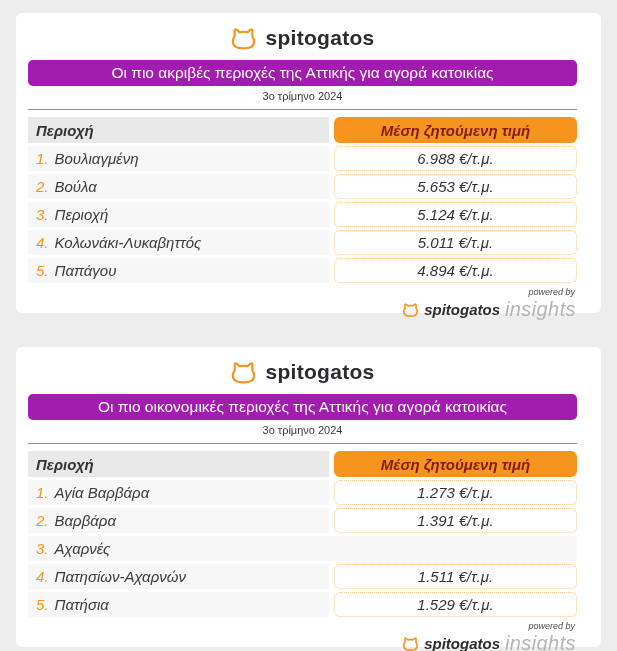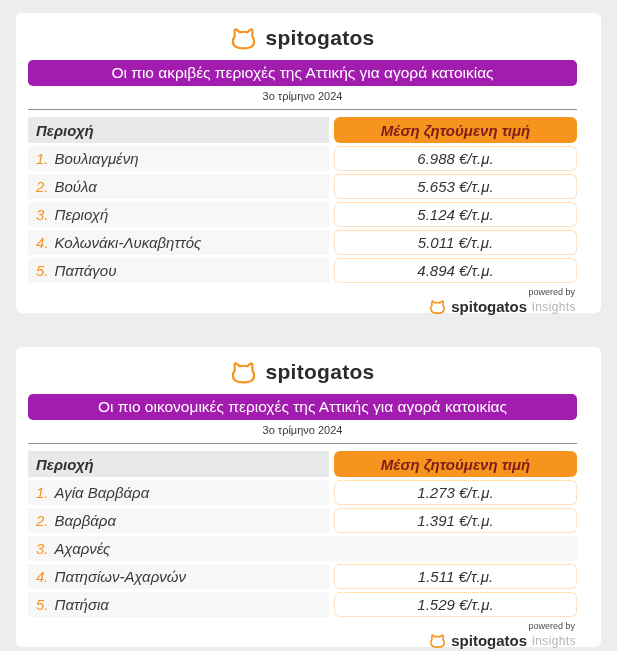--- a/index.html
+++ b/index.html
@@ -73,35 +73,35 @@
     display: flex; align-items: center; justify-content: center;
     font-size: 15px; color: #333333;
   }
   .trow.header .cell-price {
     background: #f7941d;
     border: none;
     color: #7f1d1d;
     font-weight: bold;
   }
 
-  .footer { margin-top: 4px; }
+  .footer { margin-top: 4px; font-style: italic; }
   .powered {
     text-align: right;
     font-size: 9px;
     color: #4a4a4a;
     padding-right: 2px;
   }
   .insights-row {
     display: flex; justify-content: flex-end; align-items: center;
     gap: 5px;
     margin-top: 1px;
     padding-right: 1px;
   }
   .insights-brand { font-weight: bold; font-size: 15px; color: #2b2b30; }
-  .insights-light { font-size: 12px; color: #b4b4b4; letter-spacing: 0.4px; }
+  .insights-light { font-size: 20px; color: #b4b4b4; letter-spacing: 0.4px; }
 </style>
 </head>
 <body>
 
 <div class="card first">
   <div class="logo-row">
     <span class="cat-icon">
       <svg width="27" height="24" viewBox="0 0 32 28">
         <path d="M5.5 12.2 C4.1 14.2 3.4 16 3.4 18.1 C3.4 24 8.4 26.4 16 26.4 C23.6 26.4 28.6 24 28.6 18.1 C28.6 16 27.9 14.2 26.5 12.2 L26.5 5.2 C26.5 3.8 25.4 3.4 24.3 4.2 L20.3 7.2 C17.5 6.4 14.5 6.4 11.7 7.2 L7.7 4.2 C6.6 3.4 5.5 3.8 5.5 5.2 Z" fill="none" stroke="#f7941d" stroke-width="2.6" stroke-linejoin="round"></path>
       </svg>

